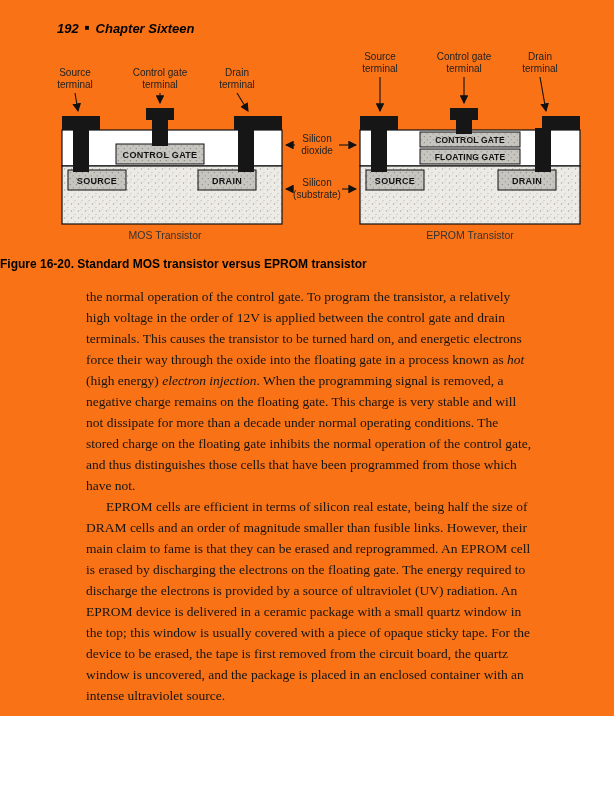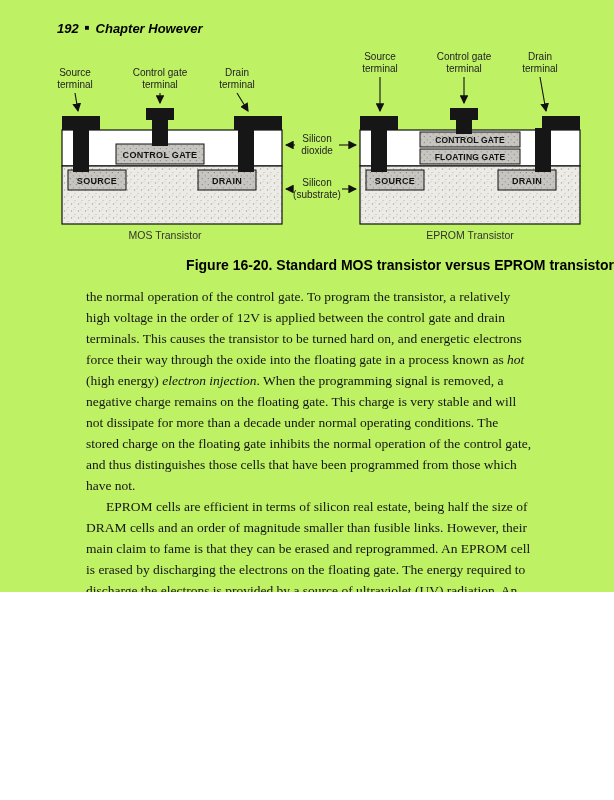--- a/index.html
+++ b/index.html
@@ -1,30 +1,30 @@
 <!DOCTYPE html>
 <html><head>
 <meta charset="utf-8">
 <style>
   html,body{margin:0;padding:0;background:#ffffff;}
   .page{
-    position:relative;width:614px;height:592px;background:#bef264;
+    position:relative;width:614px;height:716px;background:#f97316;
     font-family:"Liberation Serif",serif;color:#141414;overflow:hidden;
   }
   .page-header{
     position:absolute;top:21px;left:57px;
     font-family:"Liberation Sans",sans-serif;font-weight:bold;font-style:italic;
     font-size:13px;display:flex;align-items:center;gap:6px;color:#000;
   }
   .header-square{font-style:normal;font-size:8px;transform:translateY(-1px);}
   .figure-wrap{position:absolute;top:48px;left:0;width:614px;}
   .figure-svg{display:block;}
   .figure-caption{
-    text-align:right;font-family:"Liberation Sans",sans-serif;font-weight:bold;
-    font-size:14px;color:#000;margin-top:1px;
+    text-align:left;font-family:"Liberation Sans",sans-serif;font-weight:bold;
+    font-size:12px;color:#000;margin-top:1px;
   }
   .body-text{
     position:absolute;top:286px;left:86px;width:447px;
     font-size:13.5px;line-height:21px;text-align:left;
   }
   .body-text p{margin:0;}
   .body-text p.indent{text-indent:20px;}
   .body-text em{}
   
   .dlabel{font-family:"Liberation Sans",sans-serif;font-size:10px;fill:#222;}
@@ -36,21 +36,21 @@
   .metal{fill:#161616;}
 </style>
 </head>
 <body>
 
 <div class="page">
 
   <header class="page-header">
     <span>192</span>
     <span class="header-square">■</span>
-    <span>Chapter However</span>
+    <span>Chapter Sixteen</span>
   </header>
 
   <figure class="figure-wrap" style="margin:0;">
     <svg class="figure-svg" width="614" height="208" viewBox="0 0 614 208">
       <defs>
         <pattern id="stipLight" width="7" height="7" patternUnits="userSpaceOnUse">
           <rect width="7" height="7" fill="#edebe6"></rect>
           <circle cx="1.5" cy="2" r="0.7" fill="#a8a59c"></circle>
           <circle cx="5" cy="5.5" r="0.6" fill="#b5b2a9"></circle>
           <circle cx="4" cy="0.8" r="0.5" fill="#c0bdb4"></circle>

